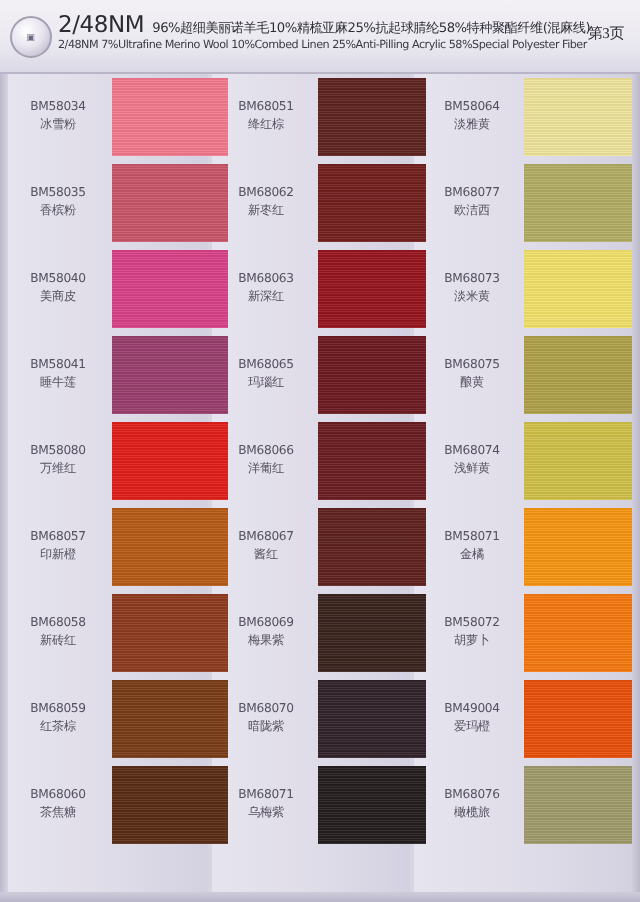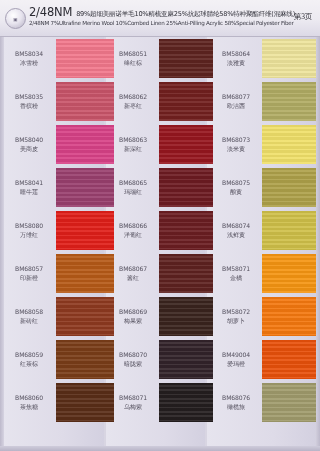--- a/index.html
+++ b/index.html
@@ -139,21 +139,21 @@
 
   <div id="header">
 
     <div id="logo">
       <span class="glyph">▣</span>
     </div>
 
     <div id="title-block">
       <div id="title-line1">
         <span class="t-code">2/48NM</span>
-        <span class="t-cn">89%超细美丽诺羊毛10%精梳亚麻25%抗起球腈纶58%特种聚酯纤维(混麻线)</span>
+        <span class="t-cn">96%超细美丽诺羊毛10%精梳亚麻25%抗起球腈纶58%特种聚酯纤维(混麻线)</span>
       </div>
       <div id="title-line2">2/48NM 7%Ultrafine Merino Wool 10%Combed Linen 25%Anti-Pilling Acrylic 58%Special Polyester Fiber</div>
     </div>
 
     <div id="page-num">第3页</div>
   </div>
 
   <div id="grid">
 
   <div class="column col-0">

